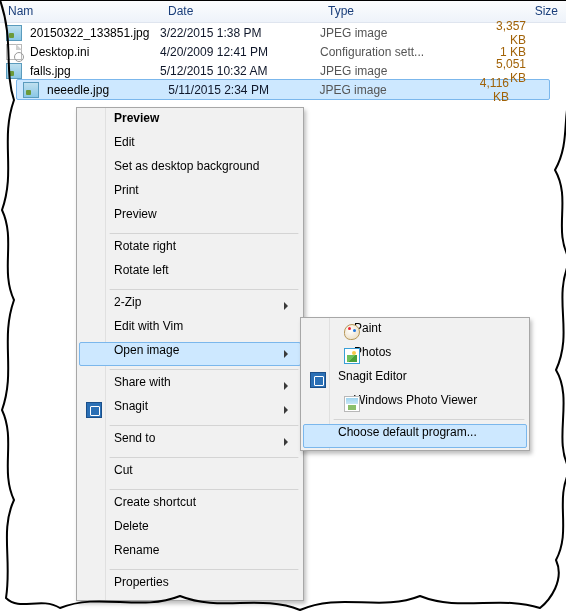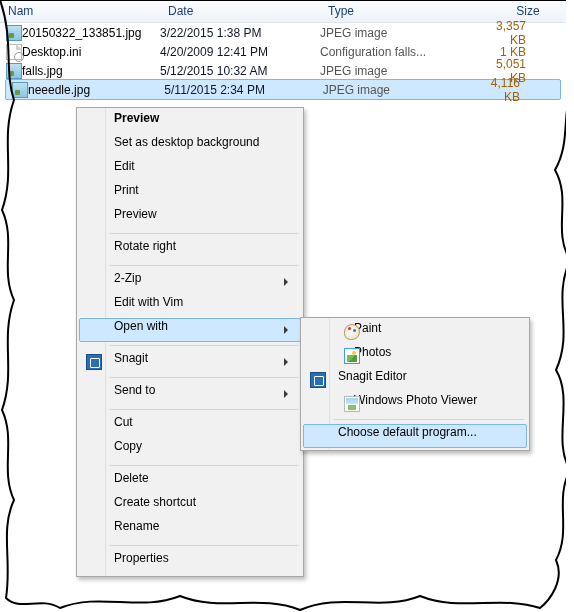--- a/index.html
+++ b/index.html
@@ -2,25 +2,25 @@
 <html><head>
 <meta charset="utf-8">
 <style>
   html,body{margin:0;padding:0;font-family:"Segoe UI",Tahoma,sans-serif;font-size:12px;color:#000;background:#fff}
   .window{width:566px;height:612px;position:relative;overflow:hidden}
   .header{display:flex;background:linear-gradient(#fcfdfe,#eef3fa);border-bottom:1px solid #dfe5ef;height:22px;color:#1a3e7a}
   .header div{padding:4px 8px 0 8px;box-sizing:border-box}
   .col-name{width:160px}
   .col-date{width:160px}
   .col-type{width:170px}
-  .col-size{flex:1;text-align:center}
+  .col-size{flex:1;text-align:right}
   .rows{}
   .row{display:flex;height:19px;align-items:center;padding:0}
-  .row.selected{background:#cde8ff;border:1px solid #7bb7ec;border-radius:2px;margin:-1px 5px}
-  .c-name{width:160px;display:flex;align-items:center;gap:0;padding-left:6px;box-sizing:border-box}
+  .row.selected{background:#cde8ff;border:1px solid #7bb7ec;border-radius:2px;margin:-1px 16px}
+  .c-name{width:160px;display:flex;align-items:center;gap:8px;padding-left:6px;box-sizing:border-box}
   .c-date{width:160px;color:#0f172a}
   .c-type{width:170px;color:#555}
   .c-size{flex:1;text-align:right;padding-right:40px;color:#a16207}
   .ficon{width:16px;height:16px;display:inline-block}
   .ficon.img{background:linear-gradient(#bfe0ef,#8ac7e6);border:1px solid #5a9bbd;box-sizing:border-box;position:relative}
   .ficon.img::after{content:"";position:absolute;left:2px;top:7px;width:5px;height:5px;background:#6c9a3a;border-radius:1px}
   .ficon.ini{background:#fff;border:1px solid #b8b8b8;box-sizing:border-box;position:relative}
   .ficon.ini::before{content:"";position:absolute;right:-1px;top:-1px;border:3px solid transparent;border-left-color:#cfcfcf;border-bottom-color:#cfcfcf}
   .ficon.ini::after{content:"";position:absolute;left:7px;top:7px;width:8px;height:8px;border:1px solid #999;border-radius:50%}
   
@@ -69,21 +69,21 @@
       <div class="c-date">3/22/2015 1:38 PM</div>
       <div class="c-type">JPEG image</div>
       <div class="c-size">3,357 KB</div>
     </div>
     <div class="row">
       <div class="c-name">
           <span class="ficon ini"></span>
           <span>Desktop.ini</span>
         </div>
       <div class="c-date">4/20/2009 12:41 PM</div>
-      <div class="c-type">Configuration falls...</div>
+      <div class="c-type">Configuration sett...</div>
       <div class="c-size">1 KB</div>
     </div>
     <div class="row">
       <div class="c-name">
           <span class="ficon img"></span>
           <span>falls.jpg</span>
         </div>
       <div class="c-date">5/12/2015 10:32 AM</div>
       <div class="c-type">JPEG image</div>
       <div class="c-size">5,051 KB</div>
@@ -99,71 +99,75 @@
     </div>
   </div>
 
   <div class="menu" id="menu1">
     <div class="iconcol"></div>
     <div class="menu-items">
       <div class="mi bold">
           <span>Preview</span>
         </div>
       <div class="mi">
+          <span>Edit</span>
+        </div>
+      <div class="mi">
           <span>Set as desktop background</span>
         </div>
       <div class="mi">
-          <span>Edit</span>
-        </div>
-      <div class="mi">
           <span>Print</span>
         </div>
       <div class="mi">
           <span>Preview</span>
         </div>
       <div class="mi sep"></div>
       <div class="mi">
           <span>Rotate right</span>
         </div>
+      <div class="mi">
+          <span>Rotate left</span>
+        </div>
       <div class="mi sep"></div>
       <div class="mi">
           <span>2-Zip</span>
           <span class="arrow"></span>
         </div>
       <div class="mi">
           <span>Edit with Vim</span>
         </div>
       <div class="mi hover">
-          <span>Open with</span>
-          <span class="arrow"></span>
-        </div>
-      <div class="mi sep"></div>
+          <span>Open image</span>
+          <span class="arrow"></span>
+        </div>
+      <div class="mi sep"></div>
+      <div class="mi">
+          <span>Share with</span>
+          <span class="arrow"></span>
+        </div>
       <div class="mi">
           <span class="micon snagit"></span>
           <span>Snagit</span>
           <span class="arrow"></span>
         </div>
       <div class="mi sep"></div>
       <div class="mi">
           <span>Send to</span>
           <span class="arrow"></span>
         </div>
       <div class="mi sep"></div>
       <div class="mi">
           <span>Cut</span>
         </div>
-      <div class="mi">
-          <span>Copy</span>
-        </div>
-      <div class="mi sep"></div>
+      <div class="mi sep"></div>
+      <div class="mi">
+          <span>Create shortcut</span>
+        </div>
       <div class="mi">
           <span>Delete</span>
-        </div>
-      <div class="mi">
-          <span>Create shortcut</span>
         </div>
       <div class="mi">
           <span>Rename</span>
         </div>
       <div class="mi sep"></div>
       <div class="mi">
           <span>Properties</span>
         </div>
     </div>
   </div>

